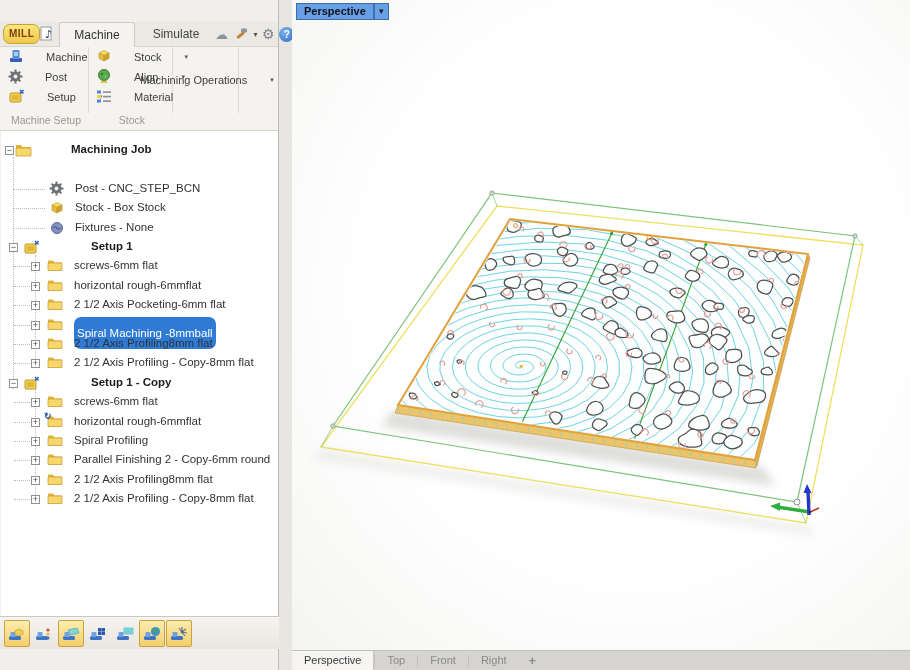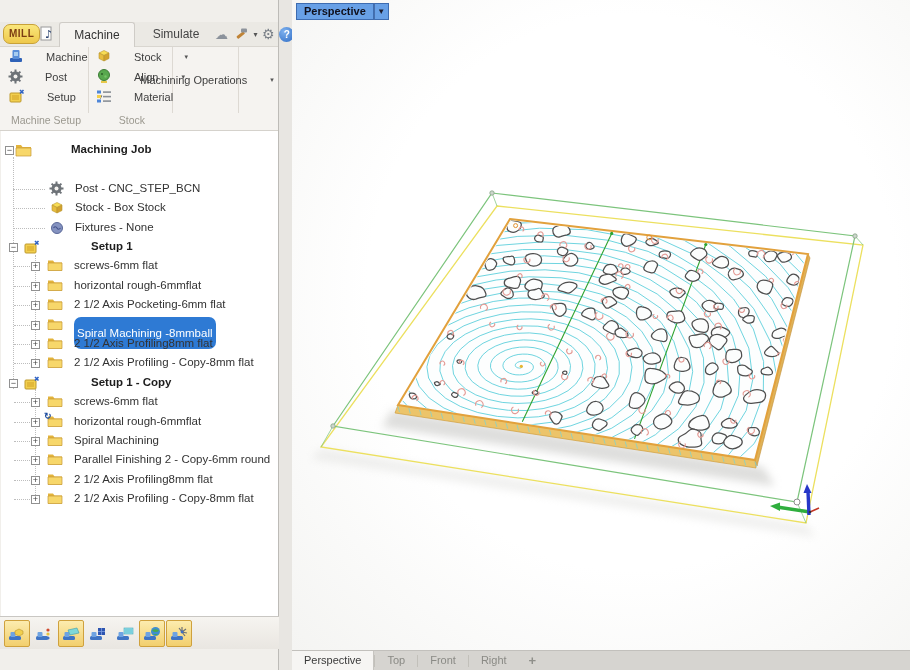--- a/index.html
+++ b/index.html
@@ -319,21 +319,21 @@
           <span class="regen" style="left: 43px; top: -2px;">↻</span>
           <span class="lbl" style="left: 73px;">horizontal rough-6mmflat</span>
         </div>
         <div class="trow" style="top: 301px; left: 0px; width: 277px;">
           <div class="hstub" style="left: 13px; width: 16px; top: 9px;"></div>
           <span class="exp" style="left: 30px;">+</span>
           <span class="ticon" style="left: 46px;"><svg width="16" height="14" viewBox="0 0 16 14">
               <path d="M1 2.5 h5 l1.5 2 H15 v8 H1 Z" fill="#e3b43c"></path>
               <path d="M1 5 H15 V12.5 H1 Z" fill="#f7d76a" stroke="#c59a33" stroke-width="0.7"></path>
             </svg></span>
-          <span class="lbl" style="left: 73px;">Spiral Machining</span>
+          <span class="lbl" style="left: 73px;">Spiral Profiling</span>
         </div>
         <div class="trow" style="top: 320.4px; left: 0px; width: 277px;">
           <div class="hstub" style="left: 13px; width: 16px; top: 9px;"></div>
           <span class="exp" style="left: 30px;">+</span>
           <span class="ticon" style="left: 46px;"><svg width="16" height="14" viewBox="0 0 16 14">
               <path d="M1 2.5 h5 l1.5 2 H15 v8 H1 Z" fill="#e3b43c"></path>
               <path d="M1 5 H15 V12.5 H1 Z" fill="#f7d76a" stroke="#c59a33" stroke-width="0.7"></path>
             </svg></span>
           <span class="lbl" style="left: 73px;">Parallel Finishing 2 - Copy-6mm round</span>
         </div>

